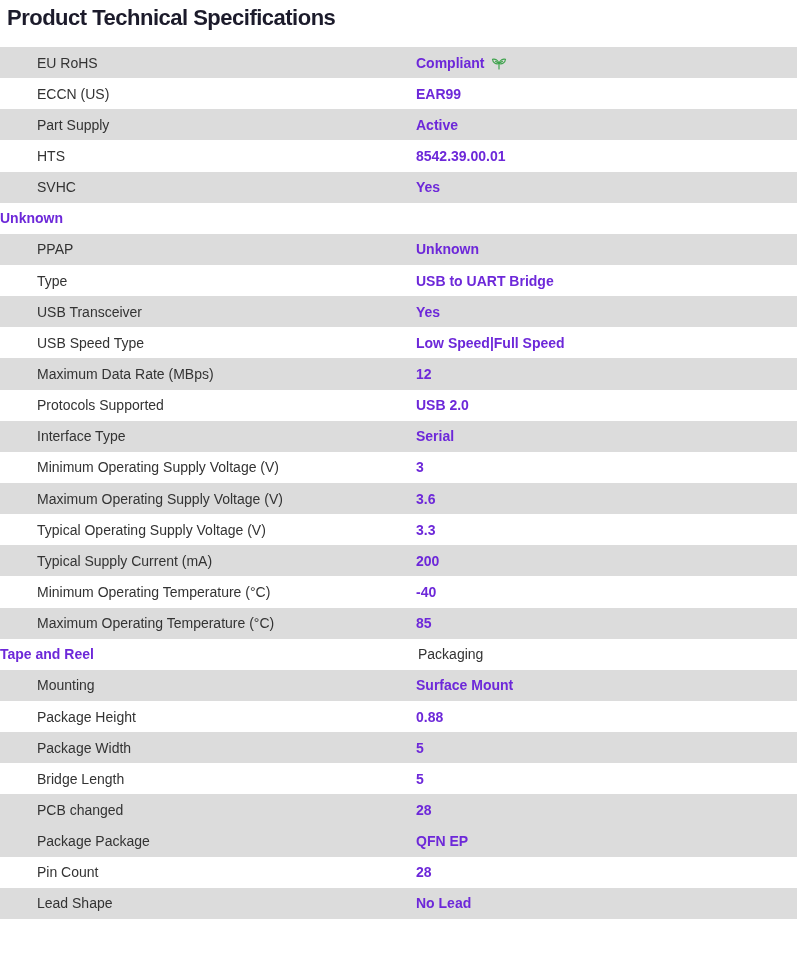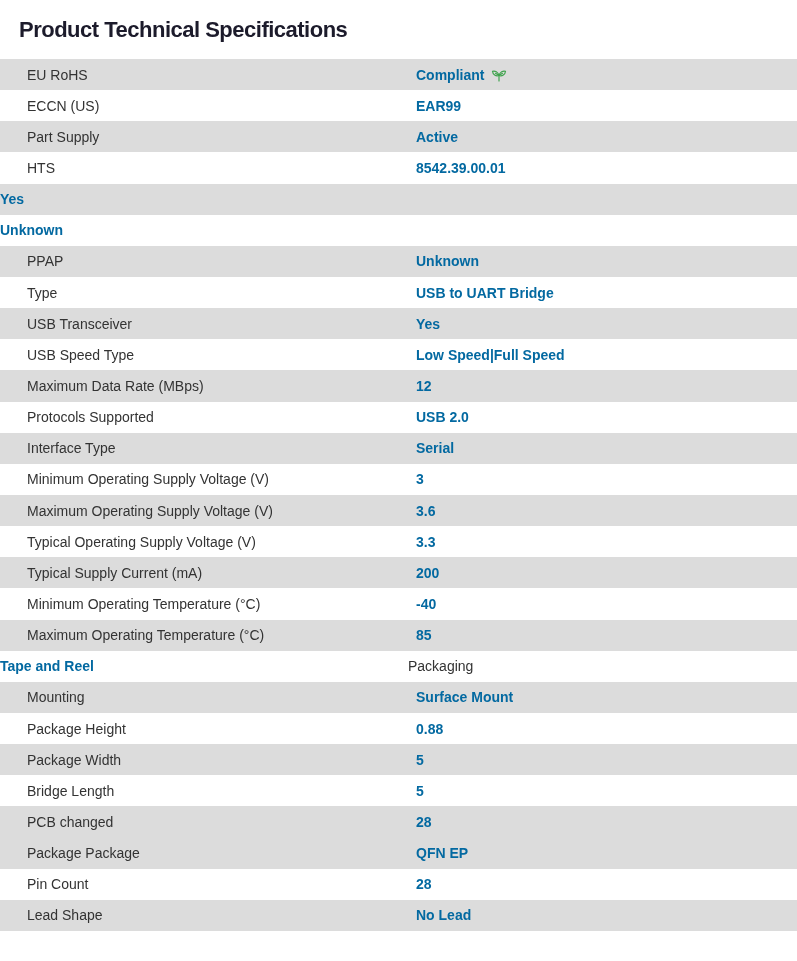--- a/index.html
+++ b/index.html
@@ -9,21 +9,21 @@
     font-family: "Liberation Sans", sans-serif;
   }
   .page {
     position: relative;
     width: 797px;
     height: 961px;
     background: #ffffff;
     overflow: hidden;
   }
   .title {
-    margin: 16px;
+    margin: 4px;
     padding: 1px 0 0 3px;
     font-size: 22px;
     line-height: 26px;
     font-weight: 700;
     letter-spacing: -0.5px;
     color: #1c1b2b;
   }
   .spec-table {
     margin-top: 16px;
     width: 797px;
@@ -34,34 +34,34 @@
     height: 31.15px;
     width: 100%;
     background: #ffffff;
   }
   .row.stripe {
     background: #dcdcdc;
   }
   .cell.label {
     box-sizing: border-box;
     width: 416px;
-    padding-left: 27px;
+    padding-left: 37px;
     font-size: 14px;
     color: #333333;
     white-space: nowrap;
     overflow: hidden;
   }
   .cell.value {
     display: flex;
     align-items: center;
     gap: 7px;
     flex: 1;
     font-size: 14px;
     font-weight: 700;
-    color: #0369a1;
+    color: #6d28d9;
     white-space: nowrap;
   }
   .leaf-icon {
     display: inline-flex;
     align-items: center;
     margin-top: 1px;
   }
 </style>
 </head>
 <body>
@@ -102,20 +102,21 @@
   </div>
 
   <div class="row">
     <div class="cell label">HTS</div>
     <div class="cell value">
       <span>8542.39.00.01</span>
     </div>
   </div>
 
   <div class="row stripe">
+    <div class="cell label">SVHC</div>
     <div class="cell value">
       <span>Yes</span>
     </div>
   </div>
 
   <div class="row">
     <div class="cell value">
       <span>Unknown</span>
     </div>
   </div>

